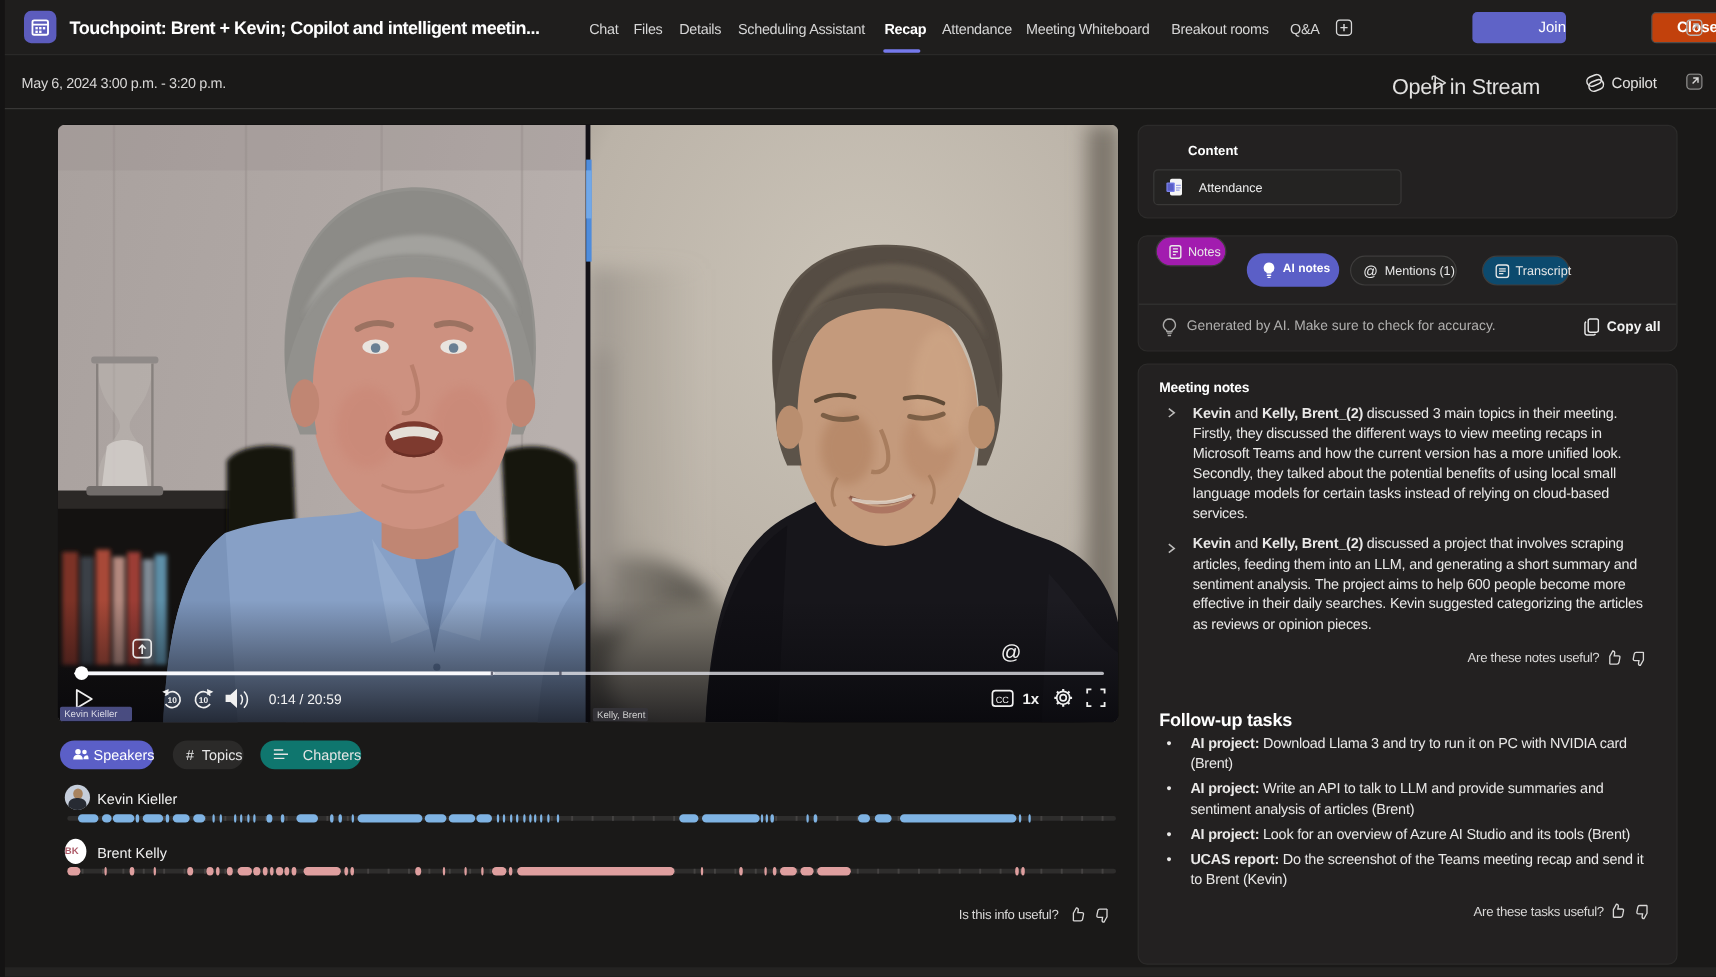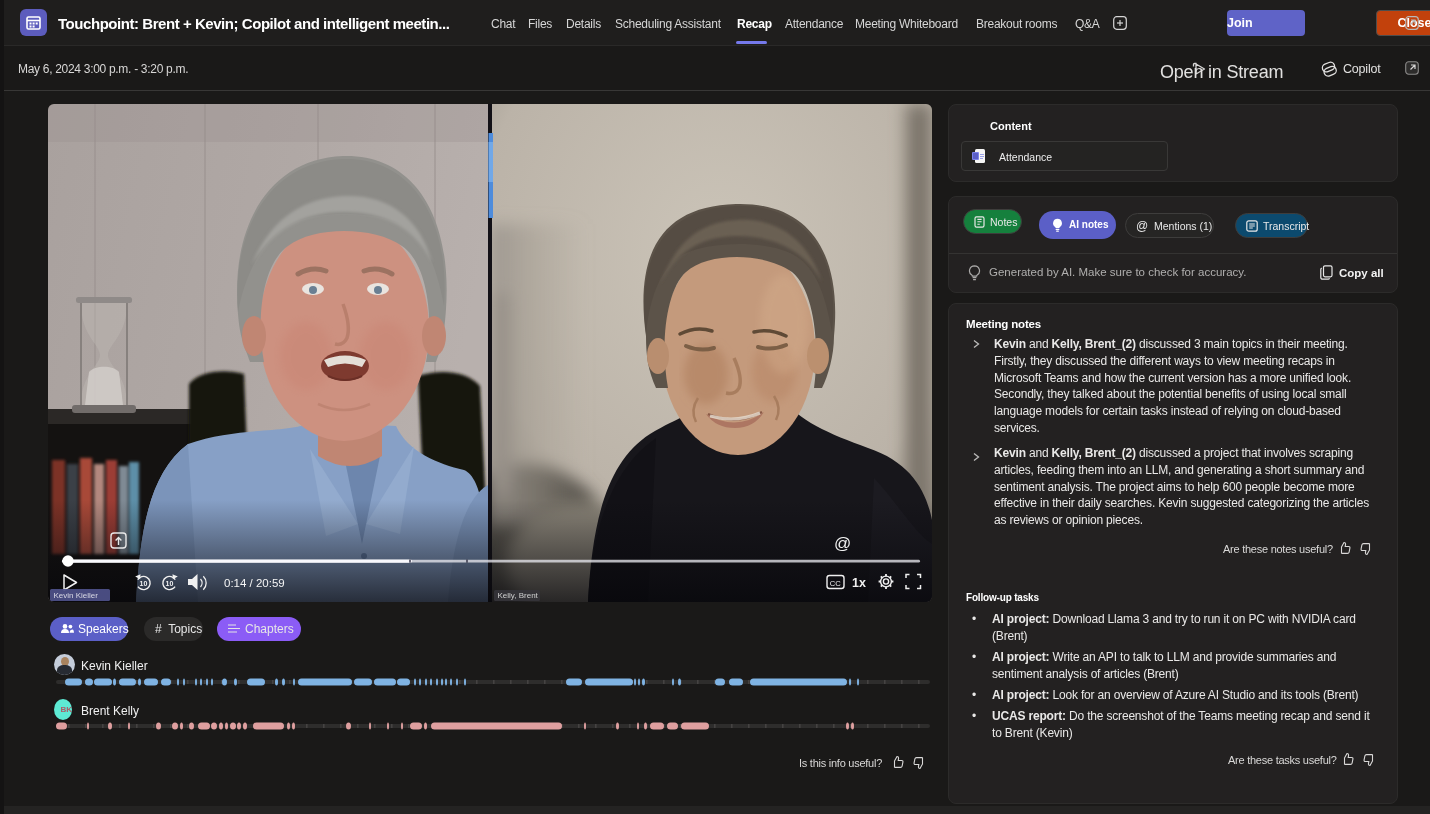--- a/index.html
+++ b/index.html
@@ -36,21 +36,21 @@
 <div class="tab" style="left:785px;">Attendance</div>
 <div class="tab" style="left:855px;">Meeting Whiteboard</div>
 <div class="tab" style="left:976px;">Breakout rooms</div>
 <div class="tab" style="left:1075px;">Q&amp;A</div>
 <svg class="abs" style="left:1113px;top:16px;" width="14" height="14" viewBox="0 0 14 14">
   <rect x="0.7" y="0.7" width="12.6" height="12.6" rx="3" fill="none" stroke="#d6d6d6" stroke-width="1.2"></rect>
   <line x1="7" y1="4" x2="7" y2="10" stroke="#d6d6d6" stroke-width="1.2"></line>
   <line x1="4" y1="7" x2="10" y2="7" stroke="#d6d6d6" stroke-width="1.2"></line>
 </svg>
 
-<div class="abs" style="left:1227px;top:10px;width:78px;height:26px;background:#5f63c7;border-radius:4px;text-align:left;line-height:26px;font-size:12.5px;font-weight:bold;color:#fff;">Join</div>
+<div class="abs" style="left:1227px;top:10px;width:78px;height:26px;background:#5f63c7;border-radius:4px;text-align:right;line-height:26px;font-size:12.5px;font-weight:normal;color:#fff;">Join</div>
 <div class="abs" style="left:1376px;top:10px;width:77px;height:26px;background:#c2410c;border:1px solid #4e4d4c;border-radius:4px;text-align:center;line-height:24px;font-size:12.5px;font-weight:bold;color:#fff;">Close</div>
 <svg class="abs" style="left:1405px;top:16px;" width="14" height="14" viewBox="0 0 14 14">
   <rect x="0.7" y="0.7" width="12.6" height="12.6" rx="3" fill="none" stroke="#b9b8b7" stroke-width="1.2"></rect>
   <path d="M6 4 h4 v4 M10 4 L5.5 8.5" fill="none" stroke="#b9b8b7" stroke-width="1.2"></path>
 </svg>
 
 <div class="abs" style="left:18px;top:62px;font-size:12px;letter-spacing:-0.3px;color:#d8d7d6;">May 6, 2024 3:00 p.m. - 3:20 p.m.</div>
 
 <svg class="abs" style="left:1192px;top:62px;" width="15" height="14" viewBox="0 0 15 14">
   <path d="M1.5 4.5 v-2 a1 1 0 0 1 1-1 h2" fill="none" stroke="#d8d7d6" stroke-width="1.3"></path>
@@ -304,21 +304,21 @@
       <circle cx="5" cy="3.4" r="2.3" fill="#fff"></circle>
       <path d="M1 10 q0 -4 4 -4 q4 0 4 4 Z" fill="#fff"></path>
       <circle cx="10.4" cy="3.6" r="1.9" fill="#fff"></circle>
       <path d="M9.5 9.8 q0.2 -3.4 3.4 -3.4 q1.1 0.6 1.1 3.4 Z" fill="#fff"></path>
     </svg>
   <span style="margin-left:28px;">Speakers</span>
 </div>
 <div class="abs" style="left:144px;top:617px;width:59px;height:24px;background:#2b2a29;border-radius:12px;color:#e6e6e6;font-size:12px;line-height:24px;white-space:nowrap;">
   <span style="margin-left:11px;margin-top:17px;">#&nbsp; Topics</span>
 </div>
-<div class="abs" style="left:217px;top:617px;width:84px;height:24px;background:#8b5cf6;border-radius:12px;color:#e6e6e6;font-size:12px;line-height:24px;white-space:nowrap;">
+<div class="abs" style="left:217px;top:617px;width:84px;height:24px;background:#0f766e;border-radius:12px;color:#e6e6e6;font-size:12px;line-height:24px;white-space:nowrap;text-align:right;">
   <svg style="position:absolute;left:11px;top:6.5px;" width="12" height="10" viewBox="0 0 12 10">
       <path d="M0 1 h8 M0 4.5 h12 M0 8 h9" stroke="#e4e4e4" stroke-width="1.2"></path>
     </svg>
   <span style="margin-left:28px;">Chapters</span>
 </div>
 
 <div class="abs" style="left:54px;top:654px;width:21px;height:21px;border-radius:50%;background:#c5cdda;overflow:hidden;">
   <div style="position:absolute;left:6.5px;top:3px;width:8px;height:9px;border-radius:50%;background:#a8835f;"></div>
   <div style="position:absolute;left:3px;top:11px;width:15px;height:11px;border-radius:45% 45% 0 0;background:#272b33;"></div>
 </div>
@@ -417,21 +417,21 @@
     <rect x="586" y="0.5" width="3" height="7" rx="3.5" fill="#7fb3e3"></rect>
     <rect x="616" y="0.5" width="2" height="7" rx="3.5" fill="#7fb3e3"></rect>
     <rect x="622" y="0.5" width="3" height="7" rx="3.5" fill="#7fb3e3"></rect>
     <rect x="659" y="0.5" width="10" height="7" rx="3.5" fill="#7fb3e3"></rect>
     <rect x="673" y="0.5" width="14" height="7" rx="3.5" fill="#7fb3e3"></rect>
     <rect x="694" y="0.5" width="97" height="7" rx="3.5" fill="#7fb3e3"></rect>
     <rect x="793" y="0.5" width="2" height="7" rx="3.5" fill="#7fb3e3"></rect>
     <rect x="801" y="0.5" width="2" height="7" rx="3.5" fill="#7fb3e3"></rect>
   </svg>
 
-<div class="abs" style="left:54px;top:699px;width:18px;height:21px;border-radius:50%;background:#5eead4;color:#ad5a68;font-size:8px;font-weight:bold;text-align:right;line-height:21px;">BK</div>
+<div class="abs" style="left:54px;top:699px;width:18px;height:21px;border-radius:50%;background:#ffffff;color:#ad5a68;font-size:8px;font-weight:bold;text-align:left;line-height:21px;">BK</div>
 <div class="abs" style="left:81px;top:704px;font-size:12px;color:#f0f0f0;">Brent Kelly</div>
 <svg class="abs" style="left:56px;top:722px;" width="874" height="8">
     <rect x="0" y="2" width="874" height="4" rx="2" fill="#2e2d2c"></rect>
     <rect x="12" y="2" width="1.6" height="4" fill="#454342"></rect>
     <rect x="29" y="2" width="1.6" height="4" fill="#454342"></rect>
     <rect x="46" y="2" width="1.6" height="4" fill="#454342"></rect>
     <rect x="63" y="2" width="1.6" height="4" fill="#454342"></rect>
     <rect x="80" y="2" width="1.6" height="4" fill="#454342"></rect>
     <rect x="97" y="2" width="1.6" height="4" fill="#454342"></rect>
     <rect x="114" y="2" width="1.6" height="4" fill="#454342"></rect>
@@ -532,21 +532,21 @@
       <rect x="4" y="1" width="10" height="14" rx="1.5" fill="#f5f5f5"></rect>
       <rect x="1" y="4" width="7" height="8" rx="1" fill="#7b83eb"></rect>
       <rect x="2" y="5" width="5" height="6" fill="#5b5fc7"></rect>
       <path d="M9 6.5 h4 M9 8.5 h4 M9 10.5 h3" stroke="#9aa0e8" stroke-width="1"></path>
     </svg>
     <span style="position:absolute;left:37px;top:9px;font-size:10.5px;color:#ededed;white-space:nowrap;">Attendance</span>
   </div>
 </div>
 
 <div class="abs" style="left:948px;top:196px;width:450px;height:97px;background:#232121;border:1px solid #2c2b2a;border-radius:8px;">
-  <div style="position:absolute;left:14px;top:12px;width:59px;height:25px;background:#15803d;border:1px solid #3e3d3c;border-radius:13px;white-space:nowrap;">
+  <div style="position:absolute;left:14px;top:0;width:59px;height:25px;background:#a21caf;border:1px solid #3e3d3c;border-radius:13px;white-space:nowrap;">
     <svg style="position:absolute;left:10px;top:6px;" width="11" height="12" viewBox="0 0 11 12">
         <rect x="1" y="0.8" width="9" height="10.4" rx="1.6" fill="none" stroke="#e8e8e8" stroke-width="1.2"></rect>
         <path d="M3.4 3.4 h4.2 M3.4 5.8 h4.2 M3.4 8.2 h2.4" stroke="#e8e8e8" stroke-width="1.1"></path>
       </svg>
     <span style="position:absolute;left:26px;top:6px;font-size:10.5px;color:#e8e8e8;">Notes</span>
   </div>
   <div style="position:absolute;left:90px;top:14px;width:77px;height:28px;background:#5b5fc7;border-radius:14px;white-space:nowrap;">
     <svg style="position:absolute;left:13px;top:7px;" width="11" height="14" viewBox="0 0 11 14">
         <path d="M5.5 0.8 a4.4 4.4 0 0 1 2.4 8.1 q-0.5 0.4 -0.5 1.1 h-3.8 q0 -0.7 -0.5 -1.1 a4.4 4.4 0 0 1 2.4 -8.1 Z" fill="#fff"></path>
         <rect x="3.6" y="10.8" width="3.8" height="1.3" rx="0.6" fill="#fff"></rect>
@@ -590,21 +590,21 @@
   <div style="position:absolute;left:45px;top:141px;line-height:16.8px;color:#e9e8e7;white-space:nowrap;"><b>Kevin</b> and <b>Kelly, Brent_(2)</b> discussed a project that involves scraping<br>articles, feeding them into an LLM, and generating a short summary and<br>sentiment analysis. The project aims to help 600 people become more<br>effective in their daily searches. Kevin suggested categorizing the articles<br>as reviews or opinion pieces.</div>
 
   <div style="position:absolute;left:274px;top:239px;font-size:11px;letter-spacing:-0.25px;color:#d9d8d7;white-space:nowrap;">Are these notes useful?</div>
   <svg style="position:absolute;left:388px;top:236px;" width="15" height="15" viewBox="0 0 15 15">
       <path d="M4.5 7 L7 2.5 q1.6 0 1.6 1.6 l-0.4 2.4 h3.4 q1.6 0 1.3 1.6 l-0.8 4 q-0.3 1.3 -1.6 1.3 H4.5 M4.5 6.7 v6.9" fill="none" stroke="#d9d8d7" stroke-width="1.1"></path>
     </svg>
   <svg style="position:absolute;left:410px;top:238px;transform:rotate(180deg);" width="15" height="15" viewBox="0 0 15 15">
       <path d="M4.5 7 L7 2.5 q1.6 0 1.6 1.6 l-0.4 2.4 h3.4 q1.6 0 1.3 1.6 l-0.8 4 q-0.3 1.3 -1.6 1.3 H4.5 M4.5 6.7 v6.9" fill="none" stroke="#d9d8d7" stroke-width="1.1"></path>
     </svg>
 
-  <div style="position:absolute;left:17px;top:288px;font-size:10px;font-weight:bold;color:#fff;">Follow-up tasks</div>
+  <div style="position:absolute;left:17px;top:288px;font-size:15px;font-weight:bold;color:#fff;">Follow-up tasks</div>
   <div style="position:absolute;left:43px;top:307px;line-height:17px;color:#e9e8e7;">
     <div style="position:relative;margin-bottom:4px;white-space:nowrap;"><span style="position:absolute;left:-20px;">•</span><b>AI project:</b> Download Llama 3 and try to run it on PC with NVIDIA card<br>(Brent)</div>
     <div style="position:relative;margin-bottom:4px;white-space:nowrap;"><span style="position:absolute;left:-20px;">•</span><b>AI project:</b> Write an API to talk to LLM and provide summaries and<br>sentiment analysis of articles (Brent)</div>
     <div style="position:relative;margin-bottom:4px;white-space:nowrap;"><span style="position:absolute;left:-20px;">•</span><b>AI project:</b> Look for an overview of Azure AI Studio and its tools (Brent)</div>
     <div style="position:relative;white-space:nowrap;"><span style="position:absolute;left:-20px;">•</span><b>UCAS report:</b> Do the screenshot of the Teams meeting recap and send it<br>to Brent (Kevin)</div>
   </div>
   <div style="position:absolute;left:279px;top:450px;font-size:11px;letter-spacing:-0.25px;color:#d9d8d7;white-space:nowrap;">Are these tasks useful?</div>
   <svg style="position:absolute;left:391px;top:447px;" width="15" height="15" viewBox="0 0 15 15">
       <path d="M4.5 7 L7 2.5 q1.6 0 1.6 1.6 l-0.4 2.4 h3.4 q1.6 0 1.3 1.6 l-0.8 4 q-0.3 1.3 -1.6 1.3 H4.5 M4.5 6.7 v6.9" fill="none" stroke="#d9d8d7" stroke-width="1.1"></path>
     </svg>

